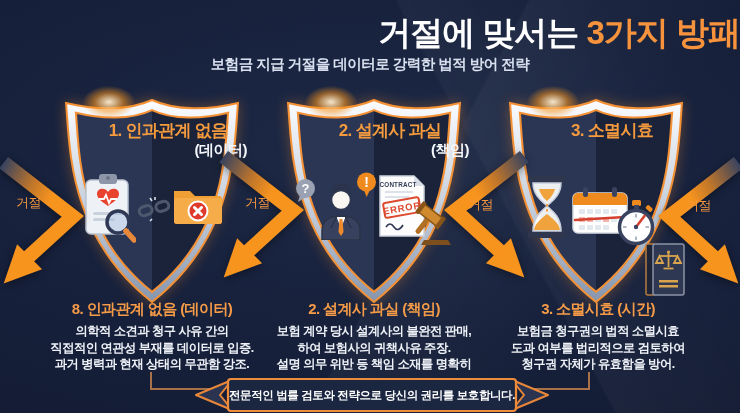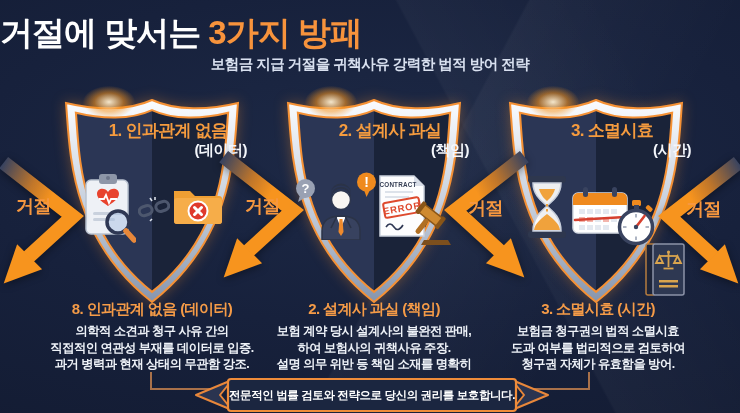--- a/index.html
+++ b/index.html
@@ -8,41 +8,41 @@
     background:radial-gradient(120% 90% at 50% 38%, #1d2946 0%, #17213c 45%, #121a30 100%);
     font-family:"Liberation Sans","DejaVu Sans",sans-serif;
     -webkit-font-smoothing:antialiased;
   }
   .facet{position:absolute;inset:0;pointer-events:none;
     background:
       linear-gradient(118deg, transparent 55%, rgba(255,255,255,0.035) 55.3%, transparent 78%),
       linear-gradient(62deg, transparent 64%, rgba(255,255,255,0.03) 64.3%, transparent 86%);
   }
   
-  .title-row{position:absolute;top:11px;left:0;width:100%;text-align:left;
+  .title-row{position:absolute;top:11px;left:0;width:100%;text-align:right;
     font-size:33px;font-weight:800;letter-spacing:-1px;color:#ffffff;}
   .title-accent{color:#f7933c;}
   .subtitle{position:absolute;top:55px;left:0;width:100%;text-align:center;
     font-size:14.5px;font-weight:600;color:#d9e1f0;letter-spacing:-0.5px;}
   
   .shield{position:absolute;top:96px;width:190px;height:212px;}
   .shield svg.shield-bg{position:absolute;left:0;top:0;filter:drop-shadow(0 0 7px rgba(244,140,40,.35));}
   .peak-glow{position:absolute;left:26px;top:-10px;width:52px;height:32px;border-radius:50%;
     background:radial-gradient(ellipse at center, rgba(255,240,210,.95) 0%, rgba(247,148,30,.55) 40%, rgba(247,148,30,0) 72%);
     pointer-events:none;}
   .shield-title{position:absolute;top:23px;left:16px;width:100%;text-align:center;
     font-size:17px;font-weight:800;color:#f59b3e;letter-spacing:-0.7px;}
   .shield-tag{position:absolute;top:45px;left:0;width:100%;text-align:right;
     font-size:15px;font-weight:800;color:#f4f7fc;letter-spacing:-0.5px;}
   .icons{position:absolute;left:15px;top:76px;width:160px;height:96px;}
   .icons svg{position:absolute;}
   
   .arrow{position:absolute;width:96px;height:140px;}
   .arrow svg{width:100%;height:100%;filter:drop-shadow(0 2px 4px rgba(0,0,0,.4));}
-  .reject-label{position:absolute;font-size:18px;font-weight:700;color:#f6973f;letter-spacing:-0.5px;}
+  .reject-label{position:absolute;font-size:13px;font-weight:400;color:#f6973f;letter-spacing:-0.5px;}
   
   .section{position:absolute;top:300px;width:250px;text-align:center;}
   .section-title{font-size:15px;font-weight:800;color:#f59b47;letter-spacing:-0.6px;margin-bottom:4px;}
   .section-line{font-size:12.3px;font-weight:600;color:#eef2f8;line-height:16.5px;letter-spacing:-0.5px;}
   
   .ribbon{position:absolute;left:178px;top:375px;width:388px;height:40px;}
   .ribbon-text{position:absolute;left:50px;right:50px;top:0;height:40px;display:flex;align-items:center;justify-content:center;
     font-size:11.5px;font-weight:800;color:#ffffff;letter-spacing:-0.4px;white-space:nowrap;}
   .conn{position:absolute;background:#a9714a;}
   
@@ -72,21 +72,21 @@
           <stop offset="0.45" stop-color="#c0762a"></stop>
           <stop offset="0.75" stop-color="#f7941e"></stop>
       </linearGradient>
       <filter id="softBlur" x="-60%" y="-60%" width="220%" height="220%">
           <feGaussianBlur stdDeviation="2.2"></feGaussianBlur>
         </filter>
     </defs>
   </svg>
 
   <div class="title-row"><span>거절에 맞서는 </span><span class="title-accent">3가지 방패</span></div>
-  <div class="subtitle">보험금 지급 거절을 귀책사유 강력한 법적 방어 전략</div>
+  <div class="subtitle">보험금 지급 거절을 데이터로 강력한 법적 방어 전략</div>
 
   <div class="shield" style="left:57px">
     <svg class="shield-bg" width="190" height="212" viewBox="0 0 190 212">
       <path d="M95,4 C71,15 38,14 9,7 C13,52 11,140 95,206 C179,140 177,52 181,7 C152,14 119,15 95,4 Z" fill="url(#rimGrad)" stroke="#f59135" stroke-width="2"></path>
       <path d="M95,4 C71,15 38,14 9,7 C13,52 11,140 95,206 C179,140 177,52 181,7 C152,14 119,15 95,4 Z" transform="translate(95,105) scale(0.885,0.9) translate(-95,-105)" fill="url(#innerGrad)" stroke="#f59135" stroke-width="2.3"></path>
     </svg>
     <div class="peak-glow"></div>
     <div class="shield-title">1. 인과관계 없음</div>
     <div class="shield-tag">(데이터)</div>
     <div class="icons">
@@ -170,21 +170,20 @@
     </div>
   </div>
 
   <div class="shield" style="left:501px">
     <svg class="shield-bg" width="190" height="212" viewBox="0 0 190 212">
       <path d="M95,4 C71,15 38,14 9,7 C13,52 11,140 95,206 C179,140 177,52 181,7 C152,14 119,15 95,4 Z" fill="url(#rimGrad)" stroke="#f59135" stroke-width="2"></path>
       <path d="M95,4 C71,15 38,14 9,7 C13,52 11,140 95,206 C179,140 177,52 181,7 C152,14 119,15 95,4 Z" transform="translate(95,105) scale(0.885,0.9) translate(-95,-105)" fill="url(#innerGrad)" stroke="#f59135" stroke-width="2.3"></path>
     </svg>
     <div class="peak-glow"></div>
     <div class="shield-title">3. 소멸시효</div>
-    <div class="shield-tag">(시간)</div>
     <div class="icons">
       <svg style="left:10px;top:4px" width="42" height="62" viewBox="0 0 42 62">
         <rect x="2" y="0" width="38" height="7" rx="3" fill="#2e374e"></rect>
         <rect x="2" y="55" width="38" height="7" rx="3" fill="#2e374e"></rect>
         <path d="M7,7 H35 C35,20 25,26 21,30 C25,34 35,40 35,55 H7 C7,40 17,34 21,30 C17,26 7,20 7,7 Z" fill="rgba(255,255,255,.92)" stroke="#c7cedb" stroke-width="1.5"></path>
         <path d="M13,13 H29 C27,20 23,23 21,25 C19,23 15,20 13,13 Z" fill="#f0a23c"></path>
         <path d="M21,38 C26,42 33,47 34,54 H8 C9,47 16,42 21,38 Z" fill="#f0a23c"></path>
         <line x1="21" y1="28" x2="21" y2="38" stroke="#f0a23c" stroke-width="2" stroke-dasharray="2.5,2.5"></line>
       </svg>
       <svg style="left:56px;top:14px" width="56" height="48" viewBox="0 0 56 48">

